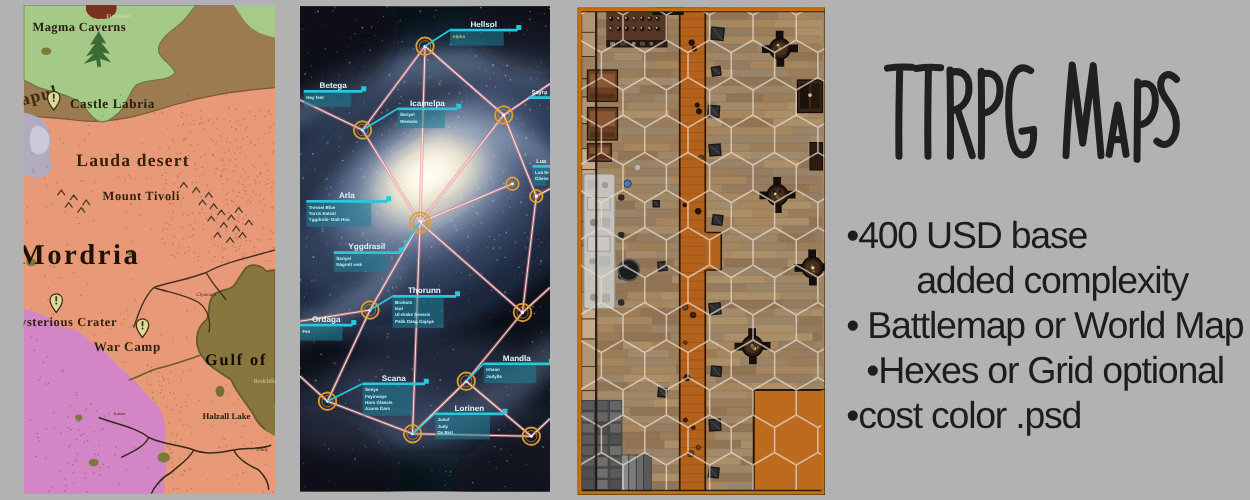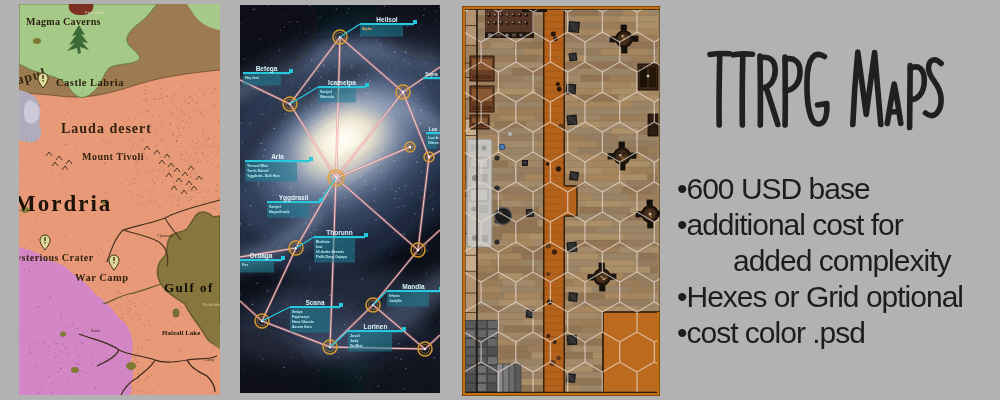--- a/index.html
+++ b/index.html
@@ -1789,22 +1789,22 @@
     <path d="M157.8,83.5 C158.8,59 160.6,34 162.8,11 C165.6,32 168.4,53 171.2,73.5 C174,53 176.7,32 179.6,11.5 C181.7,35 183.8,59 185.8,83.5" stroke="#202020" stroke-width="5.6" fill="none" stroke-linecap="round" stroke-linejoin="round"></path>
     <path d="M192.3,82.5 C194.4,69 196.6,55.5 199.2,43 C201.8,55.5 203.8,69 205.8,82.5" stroke="#202020" stroke-width="5.6" fill="none" stroke-linecap="round" stroke-linejoin="round"></path>
     <path d="M194.8,71 C197.6,70.6 200.8,70.6 203.4,71" stroke="#202020" stroke-width="5.6" fill="none" stroke-linecap="round" stroke-linejoin="round"></path>
     <path d="M215.2,24.5 C215,46 214.8,66 214.6,86.5" stroke="#202020" stroke-width="5.6" fill="none" stroke-linecap="round" stroke-linejoin="round"></path>
     <path d="M215.2,27.5 C223.5,23 229.5,28 229.3,40 C229.1,52.5 222,59.5 215.2,58.5" stroke="#202020" stroke-width="5.6" fill="none" stroke-linecap="round" stroke-linejoin="round"></path>
     <path d="M246.2,22.5 C239.5,15.5 233.2,19 233.6,28 C234.1,38.5 245.6,42.5 246.1,57.5 C246.6,71 238.5,79 230.5,72" stroke="#202020" stroke-width="5.6" fill="none" stroke-linecap="round" stroke-linejoin="round"></path>
   </svg>
 
 <div style="position:absolute;left:677px;top:171px;width:320px;font-family:'Liberation Sans',sans-serif;font-size:30px;line-height:36px;color:#1d1d1d;letter-spacing:-1.0px;white-space:nowrap">
 
-<div style="margin-left:0px">•600 USD base</div>
-
-<div style="margin-left:0px">•additional cost for</div>
+<div style="margin-left:0px">•400 USD base</div>
+
 
 <div style="margin-left:56px">added complexity</div>
 
-
-<div style="margin-left:0px">•Hexes or Grid optional</div>
+<div style="margin-left:0px">• Battlemap or World Map</div>
+
+<div style="margin-left:16px">•Hexes or Grid optional</div>
 
 <div style="margin-left:0px">•cost color .psd</div>
 </div>
 </body></html>

